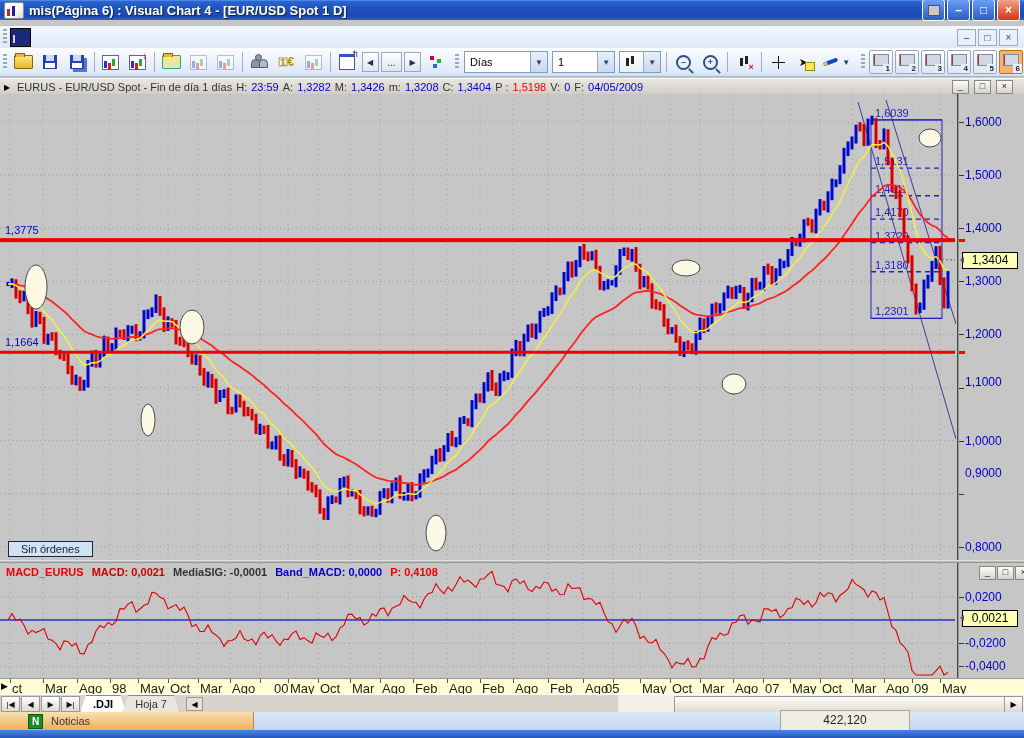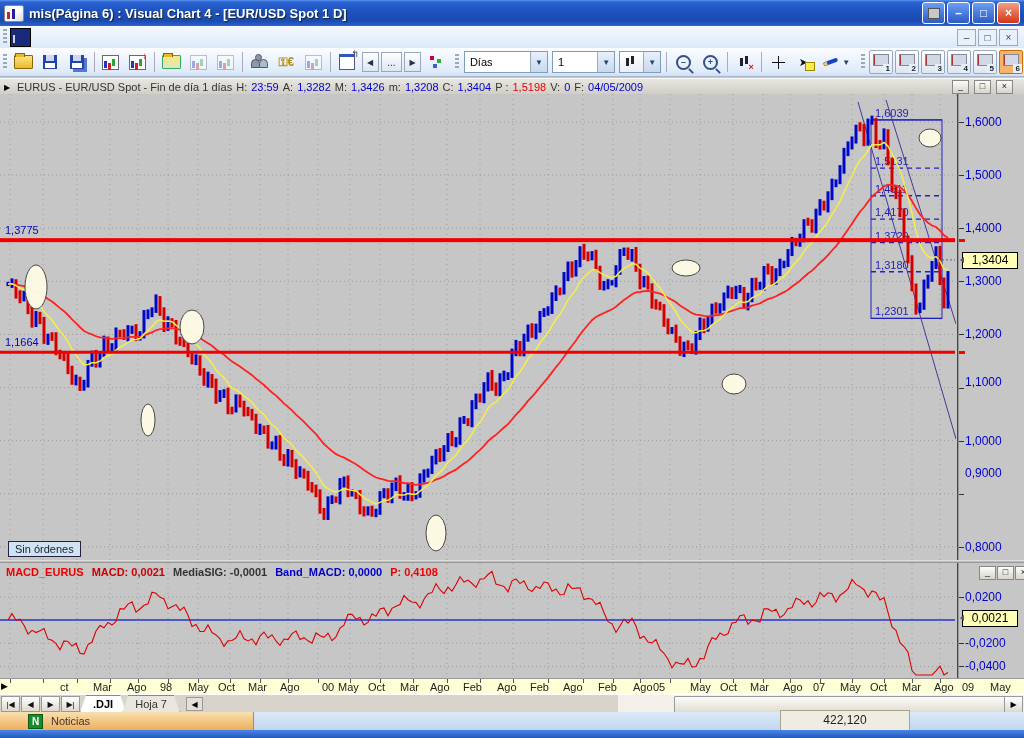--- a/index.html
+++ b/index.html
@@ -1,20 +1,20 @@
 <!DOCTYPE html>
 <html><head>
 <meta charset="utf-8">
 <style>
   html,body{margin:0;padding:0;}
   body{width:1024px;height:738px;position:relative;overflow:hidden;
        font-family:"Liberation Sans",sans-serif;background:#c6c6c6;font-size:11px;}
   .abs{position:absolute;}
   
-  #titlebar{left:0;top:0;width:1024px;height:26px;
+  #titlebar{left:0;top:0;width:1024px;height:20px;
     background:linear-gradient(180deg,#5a96f2 0%,#2a63d0 8%,#1e52bd 45%,#1b4ab0 80%,#2a63d0 100%);
     color:#fff;font-weight:bold;font-size:13px;display:flex;align-items:center;
     text-shadow:1px 1px 1px #123;}
   #app-icon{width:18px;height:15px;margin:0 5px 0 4px;background:linear-gradient(135deg,#fdfdfd 55%,#d8d8d8);
     border:1px solid #888;border-radius:2px;position:relative;}
   #app-icon:before{content:"";position:absolute;left:2px;bottom:2px;width:3px;height:7px;background:#c22;}
   #app-icon:after{content:"";position:absolute;left:7px;bottom:2px;width:3px;height:10px;background:#229;}
   .tb-btns{margin-left:auto;display:flex;gap:2px;padding-right:4px;}
   .xp-btn{width:21px;height:20px;border:1px solid #fff;border-radius:3px;color:#fff;
     background:linear-gradient(180deg,#6a9ef5,#2c5cc4);display:flex;align-items:center;justify-content:center;
@@ -98,24 +98,24 @@
   .axis-tick{position:absolute;left:0;width:5px;height:1px;background:#333;}
   .axis-red{position:absolute;left:0;width:6px;height:3px;background:#f00;}
   .price-box{position:absolute;left:3px;width:54px;height:15px;background:#ffffb8;border:1px solid #000;
     color:#000;font-size:12px;text-align:center;line-height:15px;}
   .price-box:before{content:"";position:absolute;left:-6px;top:4px;border:3px solid transparent;border-right:4px solid #555;}
   #divider{left:0;top:560px;width:1024px;height:3px;background:linear-gradient(180deg,#f0f0ee,#888);}
   #macd-plot{left:0;top:563px;width:956px;height:115px;background:#c6c6c6;}
   #macd-axis{left:957px;top:563px;width:67px;height:115px;background:#c6c6c6;border-left:2px groove #999;}
   #macd-header{left:6px;top:566px;height:13px;display:flex;gap:8px;font-size:11px;font-weight:bold;}
   #macd-btns{left:978px;top:566px;display:flex;}
-  #sin-ordenes{left:8px;top:541px;padding:1px 6px;background:#cfe3f2;border:1px solid #224;color:#223;font-size:11px;}
+  #sin-ordenes{left:8px;top:541px;padding:1px 12px;background:#cfe3f2;border:1px solid #224;color:#223;font-size:11px;}
   
   #xaxis{left:0;top:678px;width:1024px;height:16px;background:#ffffd6;border-top:1px solid #999;position:absolute;}
-  #xaxis .xl{position:absolute;top:2px;color:#222;font-size:11px;margin-left:48px;}
+  #xaxis .xl{position:absolute;top:2px;color:#222;font-size:13px;}
   #xaxis .xt{position:absolute;top:0;width:1px;height:4px;background:#555;}
   #xaxis .playx{position:absolute;left:1px;top:2px;font-size:9px;color:#000;}
   
   #tabbar{left:0;top:694px;width:1024px;height:18px;background:#d8d4cc;display:flex;align-items:stretch;position:absolute;border-top:1px solid #fff;}
   .navb{width:17px;border:1px solid #999;background:linear-gradient(180deg,#fff,#ddd9d0);margin:1px 0 1px 1px;
     font-size:8px;display:flex;align-items:center;justify-content:center;color:#111;}
   .tab{padding:2px 12px;background:#e9e6de;border:1px solid #888;border-bottom:none;color:#333;
     clip-path:polygon(6px 0,calc(100% - 6px) 0,100% 100%,0 100%);margin-left:-4px;}
   .tab.active{background:#fff;font-weight:bold;color:#000;}
   #tab-scroll-left{width:15px;margin:2px 0 2px 6px;border:1px solid #999;background:#e4e0d8;font-size:8px;

